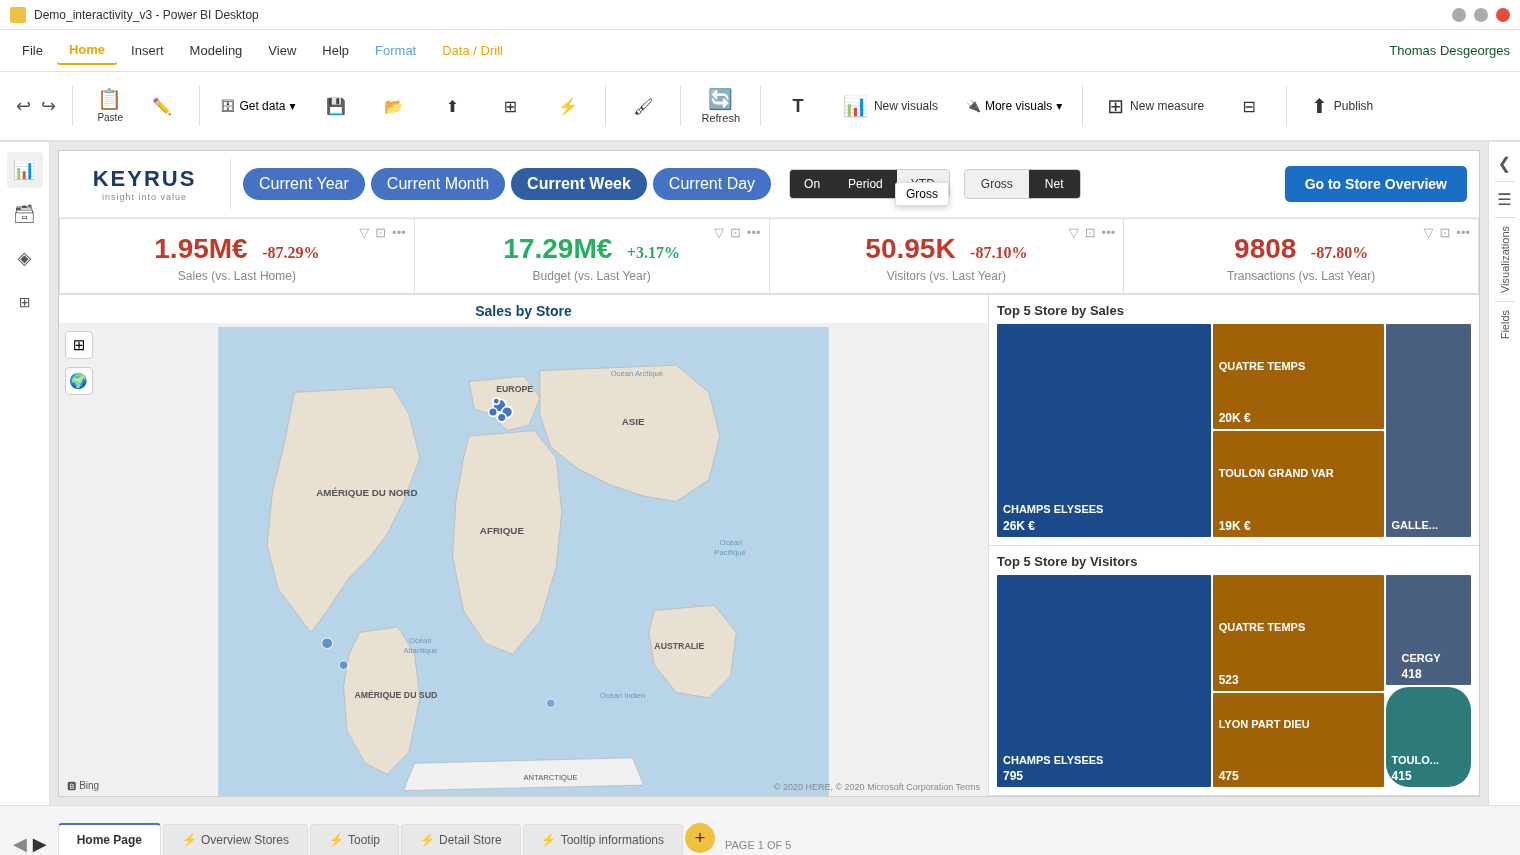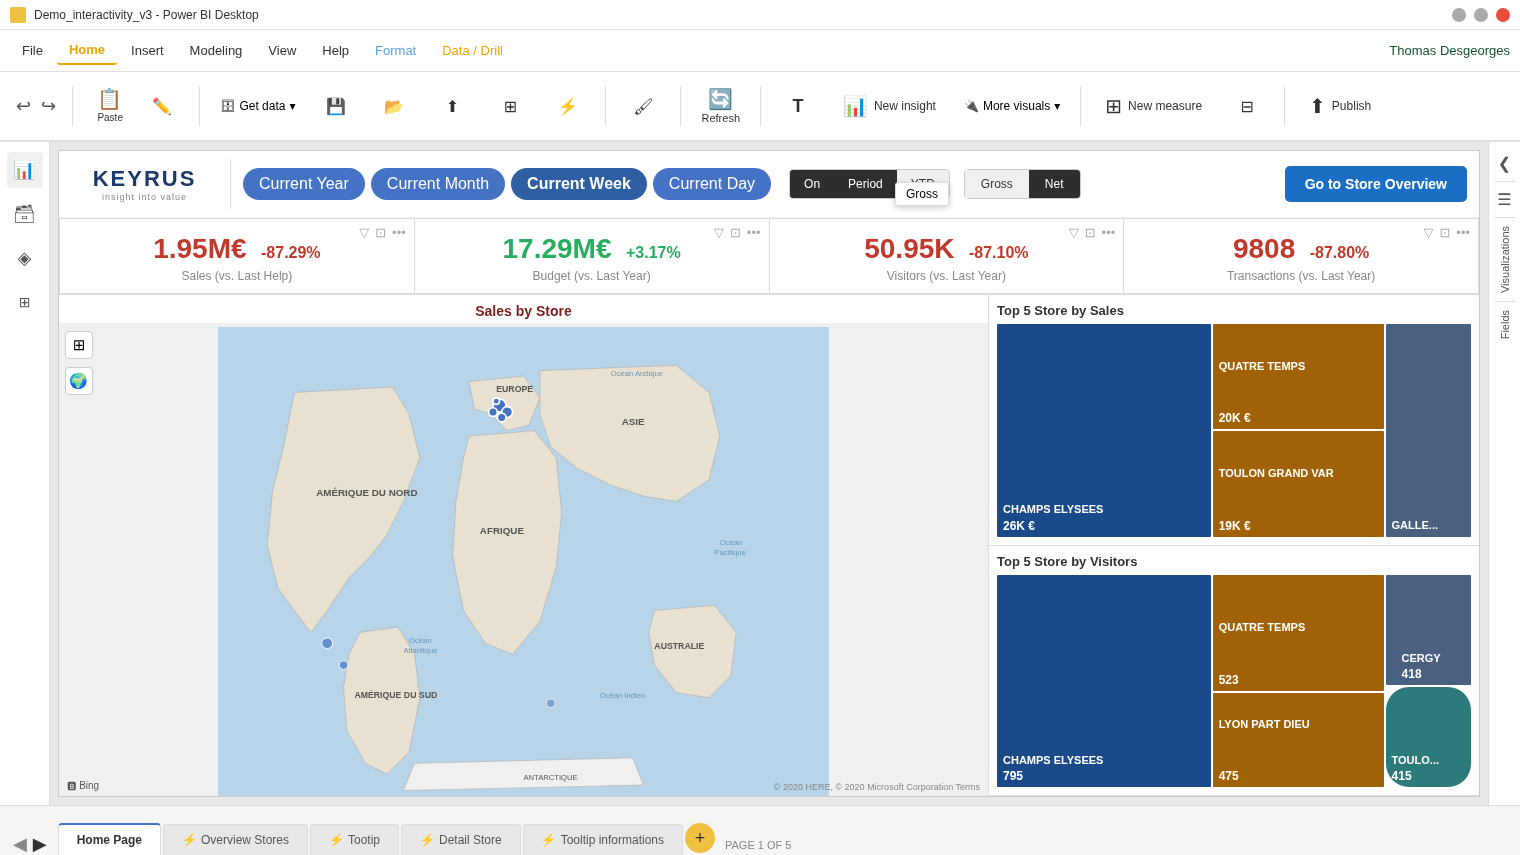--- a/index.html
+++ b/index.html
@@ -284,20 +284,21 @@
     .kpi-main {
       font-size: 28px;
       font-weight: 700;
     }
     .kpi-main.red { color: #c0392b; }
     .kpi-main.green { color: #27ae60; }
     .kpi-change {
       font-size: 16px;
       font-weight: 600;
       margin-left: 10px;
+      font-family: Liberation Serif, serif;
     }
     .kpi-change.red { color: #c0392b; }
     .kpi-change.green { color: #27ae60; }
     .kpi-label {
       font-size: 12px;
       color: #888;
       margin-top: 4px;
     }
     .kpi-icons {
       position: absolute;
@@ -326,21 +327,21 @@
       flex: 1;
       position: relative;
       background: #f0f0f0;
       border-right: 1px solid #ddd;
       overflow: hidden;
     }
     .map-title {
       text-align: center;
       font-size: 14px;
       font-weight: 600;
-      color: #7f1d1d;
+      color: #0c4a6e;
       padding: 8px 4px 4px;
       background: #fff;
     }
     .map-icons-left {
       position: absolute;
       left: 6px;
       top: 36px;
       display: flex;
       flex-direction: column;
       gap: 8px;
@@ -595,21 +596,21 @@
   <button class="ribbon-btn">
     <span class="ribbon-icon">🔄</span>
     <span>Refresh</span>
   </button>
   <div class="ribbon-divider"></div>
   <button class="ribbon-btn">
     <span class="ribbon-icon-sm" style="font-size:18px;font-weight:700;">T</span>
   </button>
   <button class="new-visual-btn">
     <span style="font-size:20px;">📊</span>
-    <span class="lbl">New insight</span>
+    <span class="lbl">New visuals</span>
   </button>
   <button class="more-visuals-btn">
     <span>🔌</span>
     <span>More visuals</span>
     <span>▾</span>
   </button>
   <div class="ribbon-divider"></div>
   <button class="new-measure-btn">
     <span style="font-size:20px;">⊞</span>
     <span class="lbl">New measure</span>
@@ -665,21 +666,21 @@
         <div class="kpi-card">
           <div class="kpi-icons">
             <span class="kpi-icon-btn">▽</span>
             <span class="kpi-icon-btn">⊡</span>
             <span class="kpi-icon-btn">•••</span>
           </div>
           <div>
             <span class="kpi-main red">1.95M€</span>
             <span class="kpi-change red">-87.29%</span>
           </div>
-          <div class="kpi-label">Sales (vs. Last Help)</div>
+          <div class="kpi-label">Sales (vs. Last Home)</div>
         </div>
         <div class="kpi-card">
           <div class="kpi-icons">
             <span class="kpi-icon-btn">▽</span>
             <span class="kpi-icon-btn">⊡</span>
             <span class="kpi-icon-btn">•••</span>
           </div>
           <div>
             <span class="kpi-main green">17.29M€</span>
             <span class="kpi-change green">+3.17%</span>

